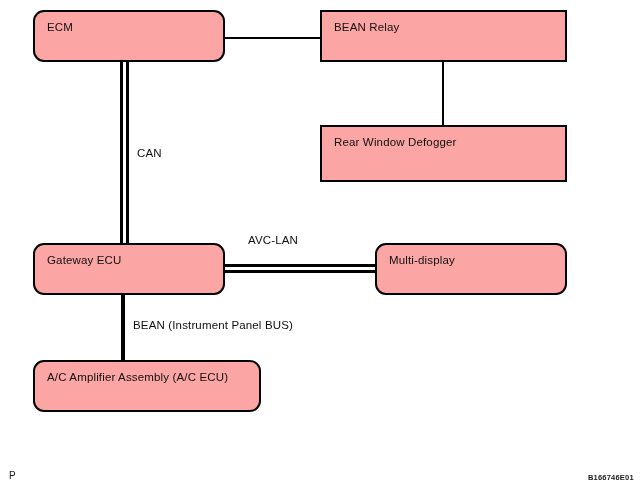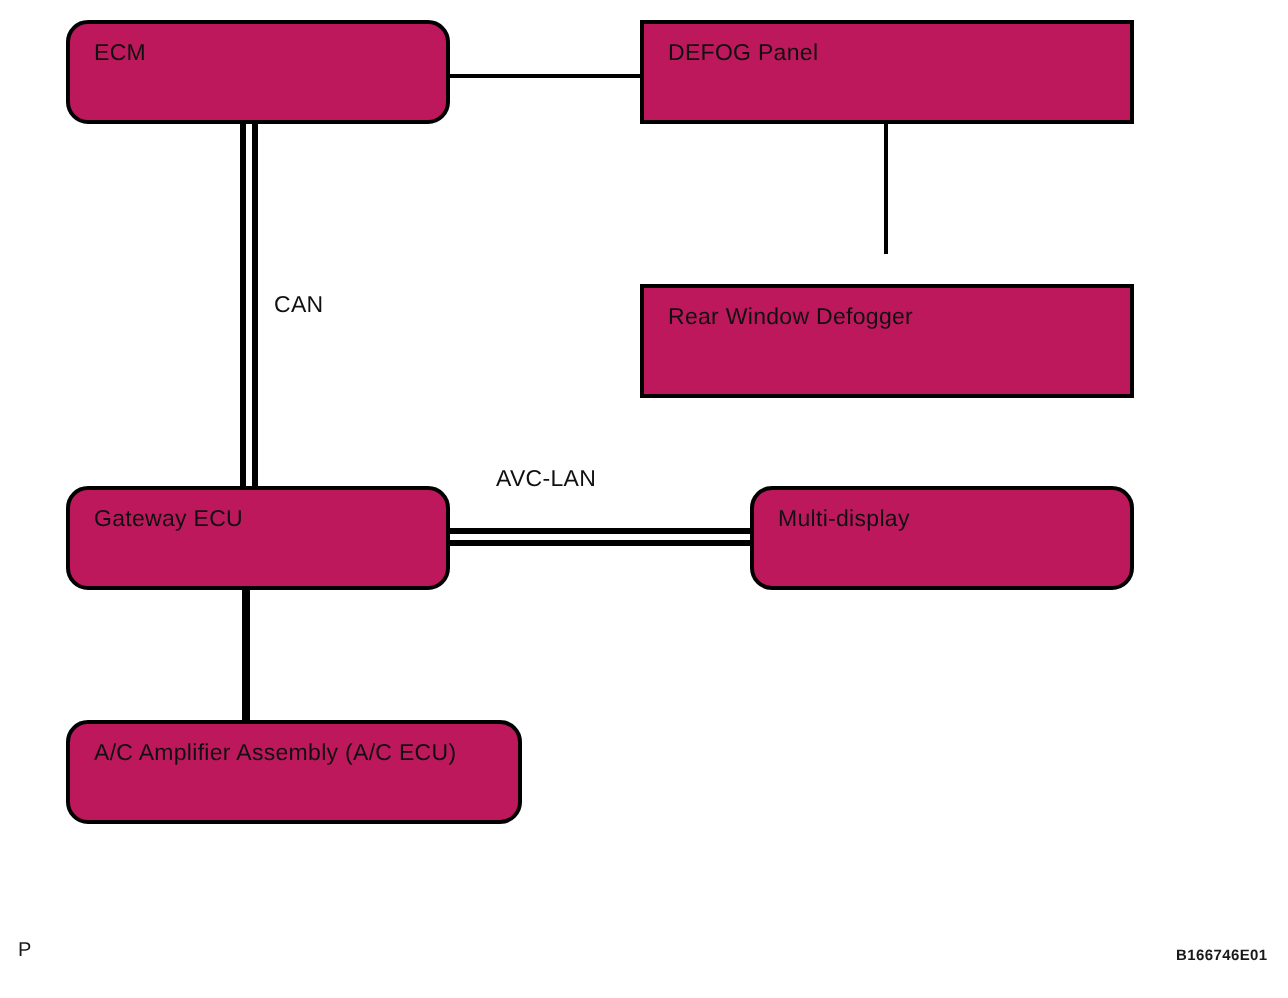--- a/index.html
+++ b/index.html
@@ -16,21 +16,21 @@
     width: 644px;
     height: 499px;
     background: #ffffff;
     overflow: hidden;
   }
 
   
   .node {
     position: absolute;
     box-sizing: border-box;
-    background: #be185d;
+    background: #fca5a5;
     border: 2px solid #000000;
   }
   .node.rounded {
     border-radius: 11px;
   }
   .node.sharp {
     border-radius: 0;
     border-width: 2px;
   }
   .node-label {
@@ -114,41 +114,42 @@
   <div class="line thick-v" style="left:121px; top:293px; height:69px;"></div>
 
   <div class="rail-h" style="left:223px; top:264px; width:154px;"></div>
   <div class="rail-h" style="left:223px; top:270px; width:154px;"></div>
 
   <div class="node rounded" style="left:33px; top:10px; width:192px; height:52px;">
     <span class="node-label">ECM</span>
   </div>
 
   <div class="node sharp" style="left:320px; top:10px; width:247px; height:52px;">
-    <span class="node-label">DEFOG Panel</span>
+    <span class="node-label">BEAN Relay</span>
   </div>
 
-  <div class="node sharp" style="left:320px; top:125px; width:247px; height:57px;margin-top:17px;">
+  <div class="node sharp" style="left:320px; top:125px; width:247px; height:57px;">
     <span class="node-label">Rear Window Defogger</span>
   </div>
 
   <div class="node rounded" style="left:33px; top:243px; width:192px; height:52px;">
     <span class="node-label">Gateway ECU</span>
   </div>
 
   <div class="node rounded" style="left:375px; top:243px; width:192px; height:52px;">
     <span class="node-label">Multi-display</span>
   </div>
 
   <div class="node rounded" style="left:33px; top:360px; width:228px; height:52px;">
     <span class="node-label">A/C Amplifier Assembly (A/C ECU)</span>
   </div>
 
   <span class="bus-label" style="left:137px; top:146px;">CAN</span>
 
   <span class="bus-label" style="left:248px; top:233px;">AVC-LAN</span>
 
+  <span class="bus-label" style="left:133px; top:318px;">BEAN (Instrument Panel BUS)</span>
 
   <span class="corner-mark" style="left:9px; top:470px;">P</span>
 
   <span class="ref-code" style="left:588px; top:473px;">B166746E01</span>
 
 </div>
 
 </body></html>

